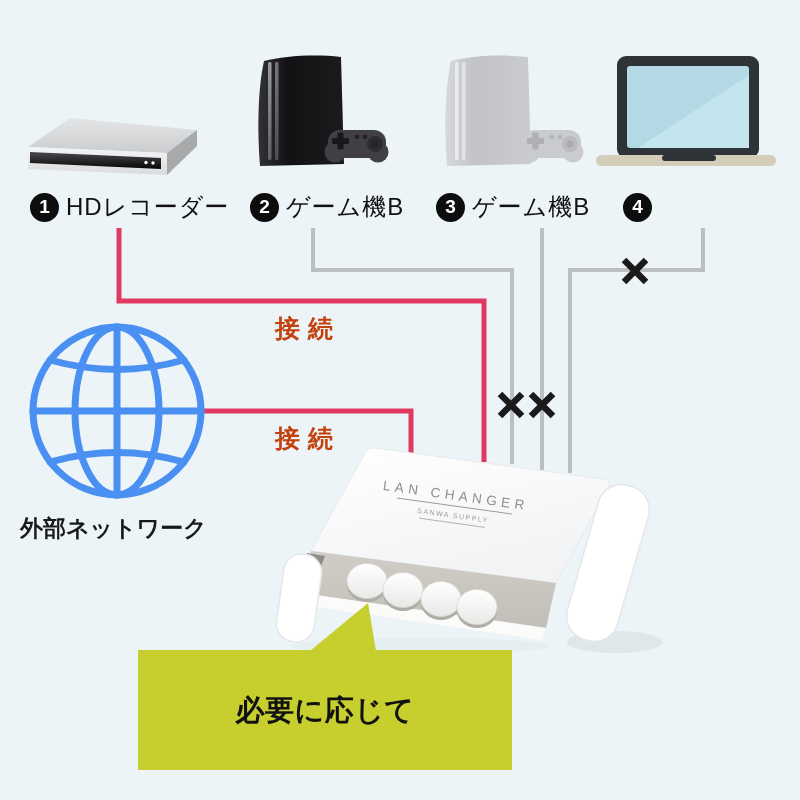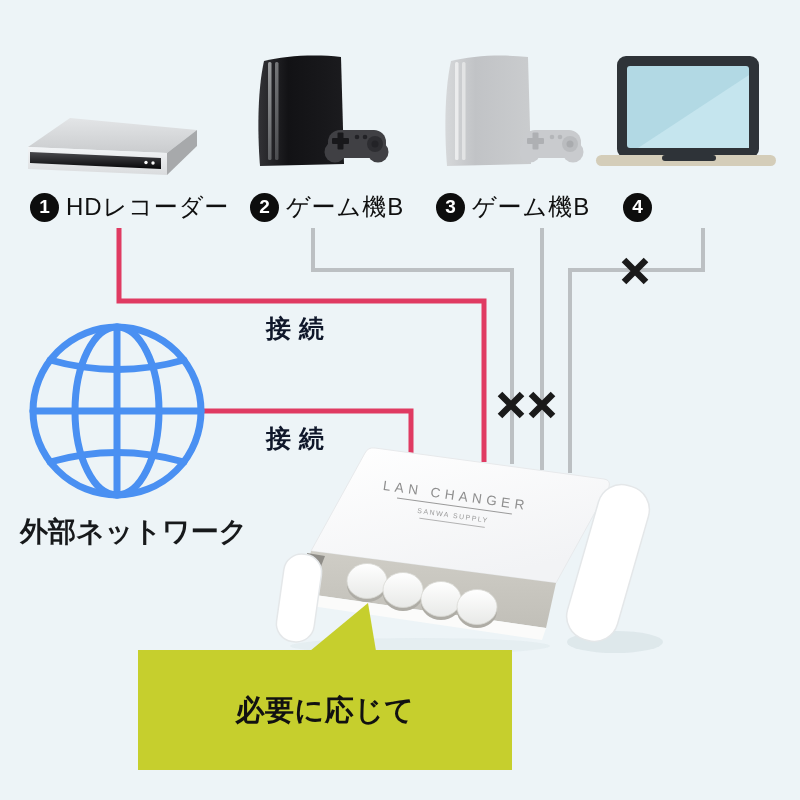--- a/index.html
+++ b/index.html
@@ -3,23 +3,23 @@
 <meta charset="utf-8">
 <style>
   html,body{margin:0;padding:0;}
   body{width:800px;height:800px;background:#edf4f7;font-family:"Liberation Sans","DejaVu Sans",sans-serif;overflow:hidden;}
   .canvas{position:relative;width:800px;height:800px;background:#edf4f7;}
   .abs{position:absolute;}
   .device-label{position:absolute;display:flex;align-items:center;gap:7px;height:30px;}
   .badge{width:29px;height:29px;border-radius:50%;background:#0d0d0d;color:#ffffff;
          font-size:19px;font-weight:bold;display:flex;align-items:center;justify-content:center;flex:0 0 29px;}
   .device-label .txt{font-size:24px;font-weight:400;color:#101010;letter-spacing:1px;white-space:nowrap;}
-  .connect-label{position:absolute;font-size:25px;font-weight:bold;color:#0f172a;letter-spacing:8px;white-space:nowrap;}
-  .network-label{position:absolute;left:20px;top:513px;width:196px;text-align:center;
-                 font-size:28px;font-weight:700;color:#17191b;white-space:nowrap;}
+  .connect-label{position:absolute;font-size:25px;font-weight:bold;color:#c2410c;letter-spacing:8px;white-space:nowrap;margin-left:9px;}
+  .network-label{position:absolute;left:20px;top:513px;width:196px;text-align:left;
+                 font-size:23px;font-weight:700;color:#17191b;white-space:nowrap;}
   .callout{position:absolute;left:138px;top:650px;width:374px;height:120px;background:#c6cf2d;}
   .callout .tri{position:absolute;left:170px;top:-47px;}
   .callout .lines{position:absolute;inset:0;display:flex;flex-direction:row;justify-content:center;
                   align-items:center;gap:7px;padding-top:2px;}
   .callout .cl{font-size:29px;font-weight:bold;color:#111111;white-space:nowrap;letter-spacing:0.5px;}
 </style>
 </head>
 <body>
 
 <div class="canvas">

